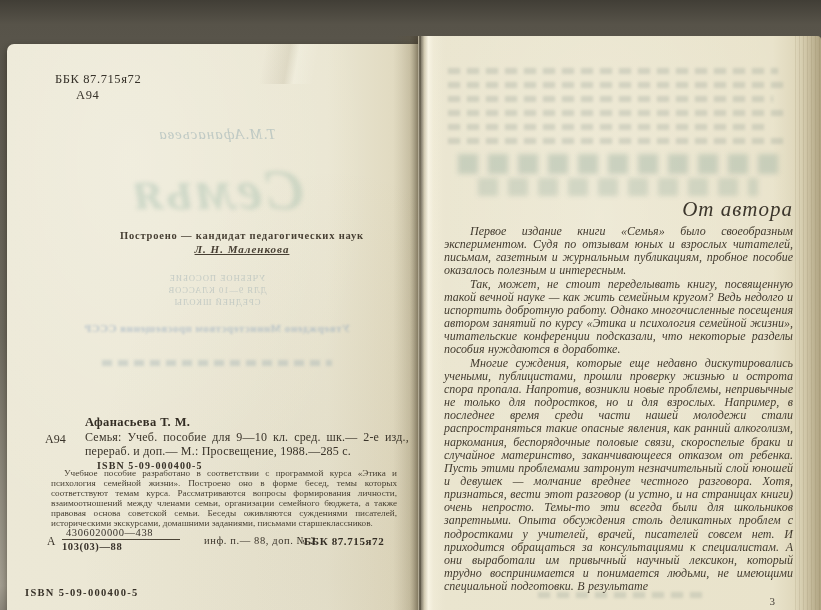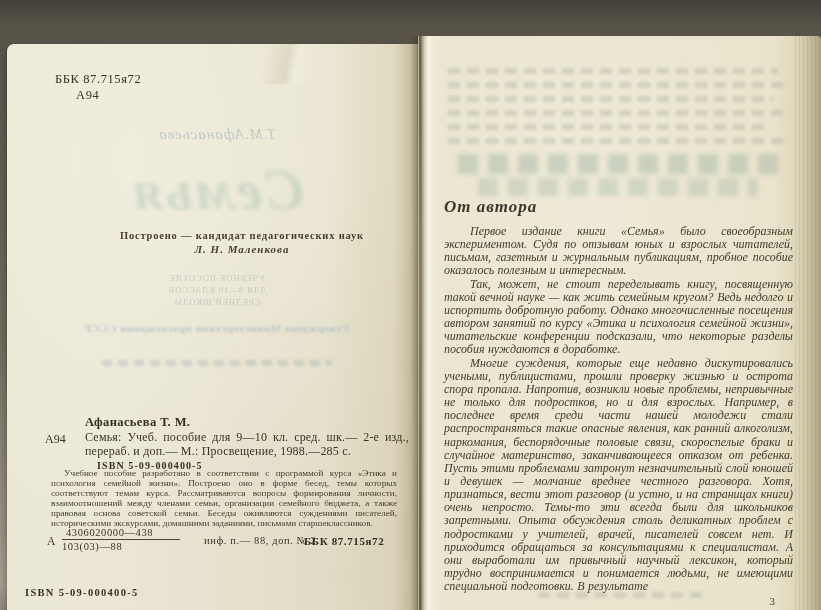--- a/index.html
+++ b/index.html
@@ -51,34 +51,34 @@
   
   .t{position:absolute;color:#3a342a;}
 
   
   .bbk-top{left:48px;top:28px;font-size:12.5px;letter-spacing:.6px;color:#37322a;}
   .bbk-code{left:69px;top:44px;font-size:12.5px;letter-spacing:.6px;color:#37322a;}
 
   .reviewer{left:55px;top:186px;width:360px;text-align:center;font-size:10.5px;
     letter-spacing:.8px;color:#473f33;font-weight:bold;}
   .reviewer-name{left:55px;top:199px;width:360px;text-align:center;font-size:11px;
-    font-style:italic;font-weight:bold;letter-spacing:1px;color:#473f33;}
+    font-style:italic;font-weight:bold;letter-spacing:1px;color:#473f33;text-decoration:underline;}
 
   .author-heading{left:78px;top:371px;font-size:12.5px;font-weight:bold;letter-spacing:.4px;color:#332d24;}
   .catalog-code{left:38px;top:388px;font-size:12px;color:#3a342a;}
   .catalog-entry{left:78px;top:387px;width:324px;font-size:12px;line-height:13.5px;
     letter-spacing:.2px;text-align:justify;color:#3a342a;}
   .isbn-card{left:90px;top:416px;font-size:10px;font-weight:bold;letter-spacing:1.1px;color:#373128;}
   .annotation{left:44px;top:425px;width:346px;font-size:9.2px;line-height:9.9px;
     text-align:justify;text-indent:13px;color:#453e31;}
 
   .index-prefix{left:40px;top:491px;font-size:11.5px;color:#3a342a;}
   .fraction{left:55px;top:483px;width:118px;text-align:left;font-size:10.5px;color:#37312a;}
   .fraction .num{display:block;padding:0 4px 1px 4px;border-bottom:1px solid #4a4336;letter-spacing:.6px;}
-  .fraction .den{display:block;padding-top:1px;letter-spacing:.6px;}
+  .fraction .den{display:block;padding-top:1px;letter-spacing:.6px;font-weight:bold;}
   .index-note{left:197px;top:491px;font-size:10.5px;letter-spacing:.6px;color:#3a342a;}
   .bbk-bottom{left:297px;top:491px;font-size:11px;font-weight:bold;letter-spacing:.6px;color:#332d24;}
 
   .isbn-bottom{left:18px;top:543px;font-size:10.5px;font-weight:bold;letter-spacing:1.3px;color:#373128;}
   .copyrights{left:132px;top:536px;font-size:10.5px;line-height:12.8px;letter-spacing:.2px;color:#3a342a;}
 
   .watermark{left:36px;top:569px;font-family:"Liberation Sans","DejaVu Sans",sans-serif;
     font-size:14.5px;color:#8e8e88;letter-spacing:.2px;}
   .watermark b{color:#7d7d77;}
 
@@ -95,22 +95,22 @@
     color:rgba(120,150,185,.42);filter:blur(.8px);}
   .ghost-faint-line{left:95px;top:316px;width:230px;height:6px;filter:blur(1.5px);
     background:repeating-linear-gradient(90deg,rgba(150,170,175,.35) 0 10px,rgba(0,0,0,0) 10px 16px);}
 
   .ghost-stripe{position:absolute;height:6px;filter:blur(1.4px);pointer-events:none;
     background:repeating-linear-gradient(90deg,rgba(150,162,150,.30) 0 12px,rgba(0,0,0,0) 12px 19px);}
   .ghost-big{position:absolute;filter:blur(2.4px);pointer-events:none;
     background:repeating-linear-gradient(90deg,rgba(145,170,155,.38) 0 20px,rgba(0,0,0,0) 20px 30px);}
 
   
-  .from-author{left:26px;top:161px;width:349px;text-align:left;
-    font-size:17px;font-style:italic;font-weight:bold;letter-spacing:1px;color:#3c362c;}
+  .from-author{left:26px;top:161px;width:349px;text-align:right;
+    font-size:21px;font-style:italic;font-weight:normal;letter-spacing:1px;color:#3c362c;}
   .body-text{left:26px;top:189px;width:349px;font-size:12px;font-style:italic;
     line-height:13.15px;text-align:justify;color:#423b2f;word-spacing:.4px;}
   .body-text p{margin:0;text-indent:26px;}
   .page-number{left:26px;top:559px;width:331px;text-align:right;font-size:11px;color:#47413a;}
 
   
   .wrinkle{position:absolute;left:160px;top:0;width:240px;height:40px;pointer-events:none;
     background:linear-gradient(100deg, rgba(0,0,0,0) 40%, rgba(120,105,70,.12) 50%, rgba(255,255,245,.2) 54%, rgba(0,0,0,0) 62%);}
 </style>
 </head>

